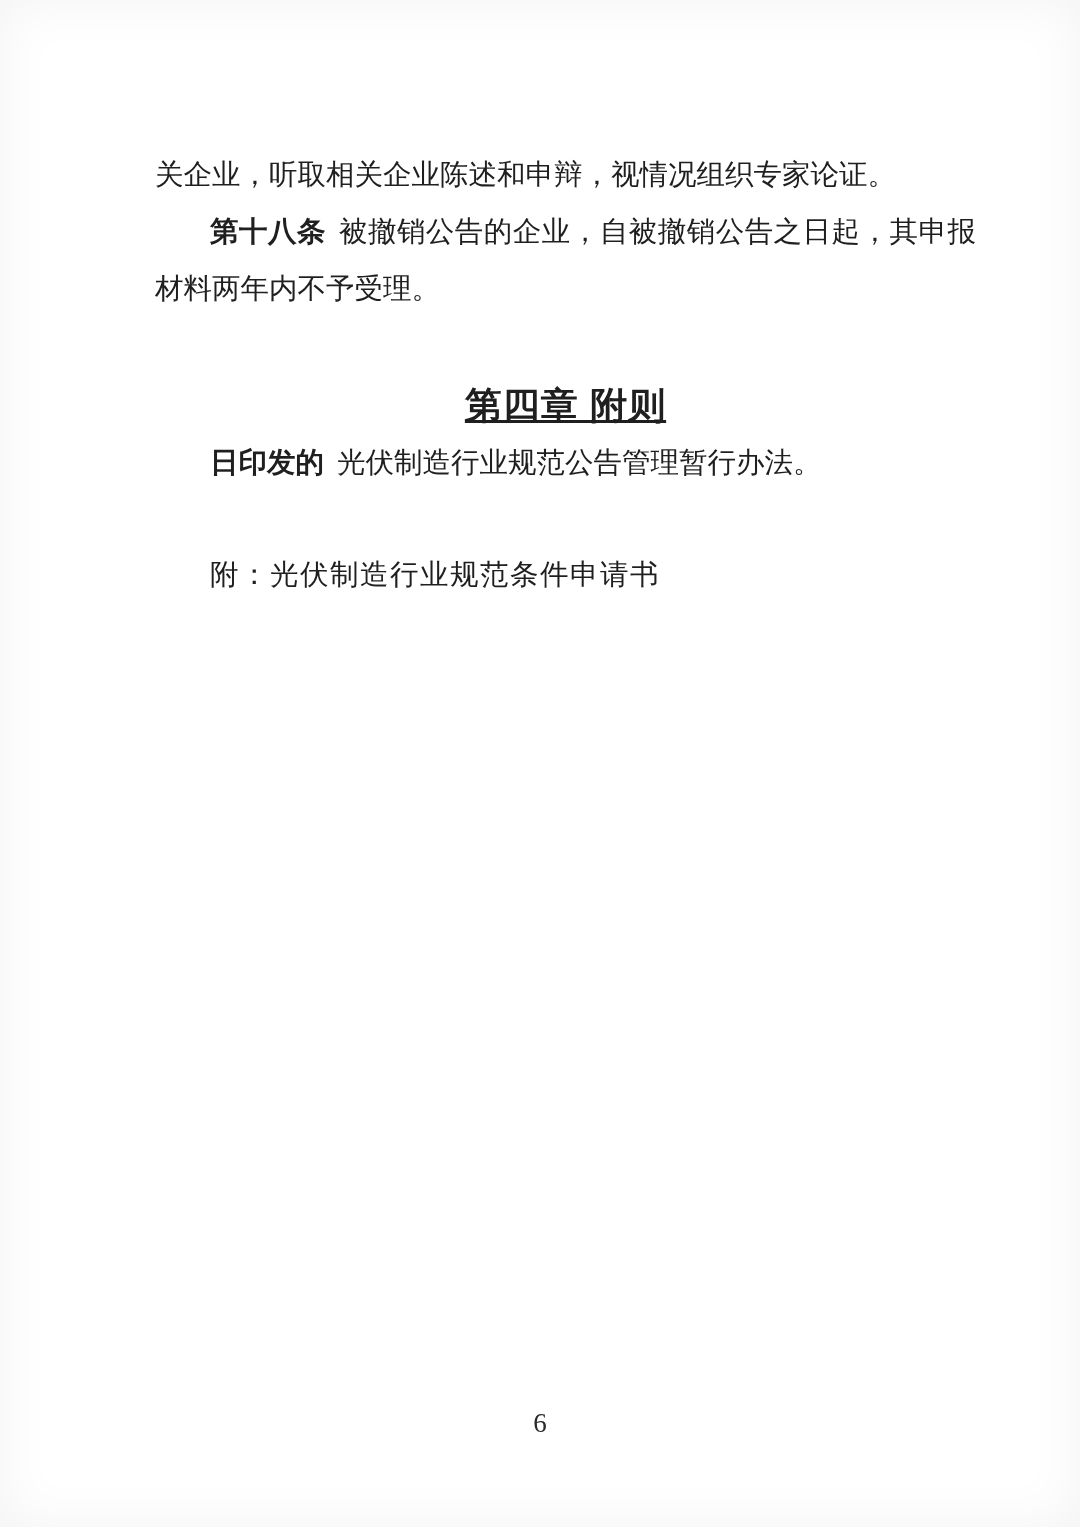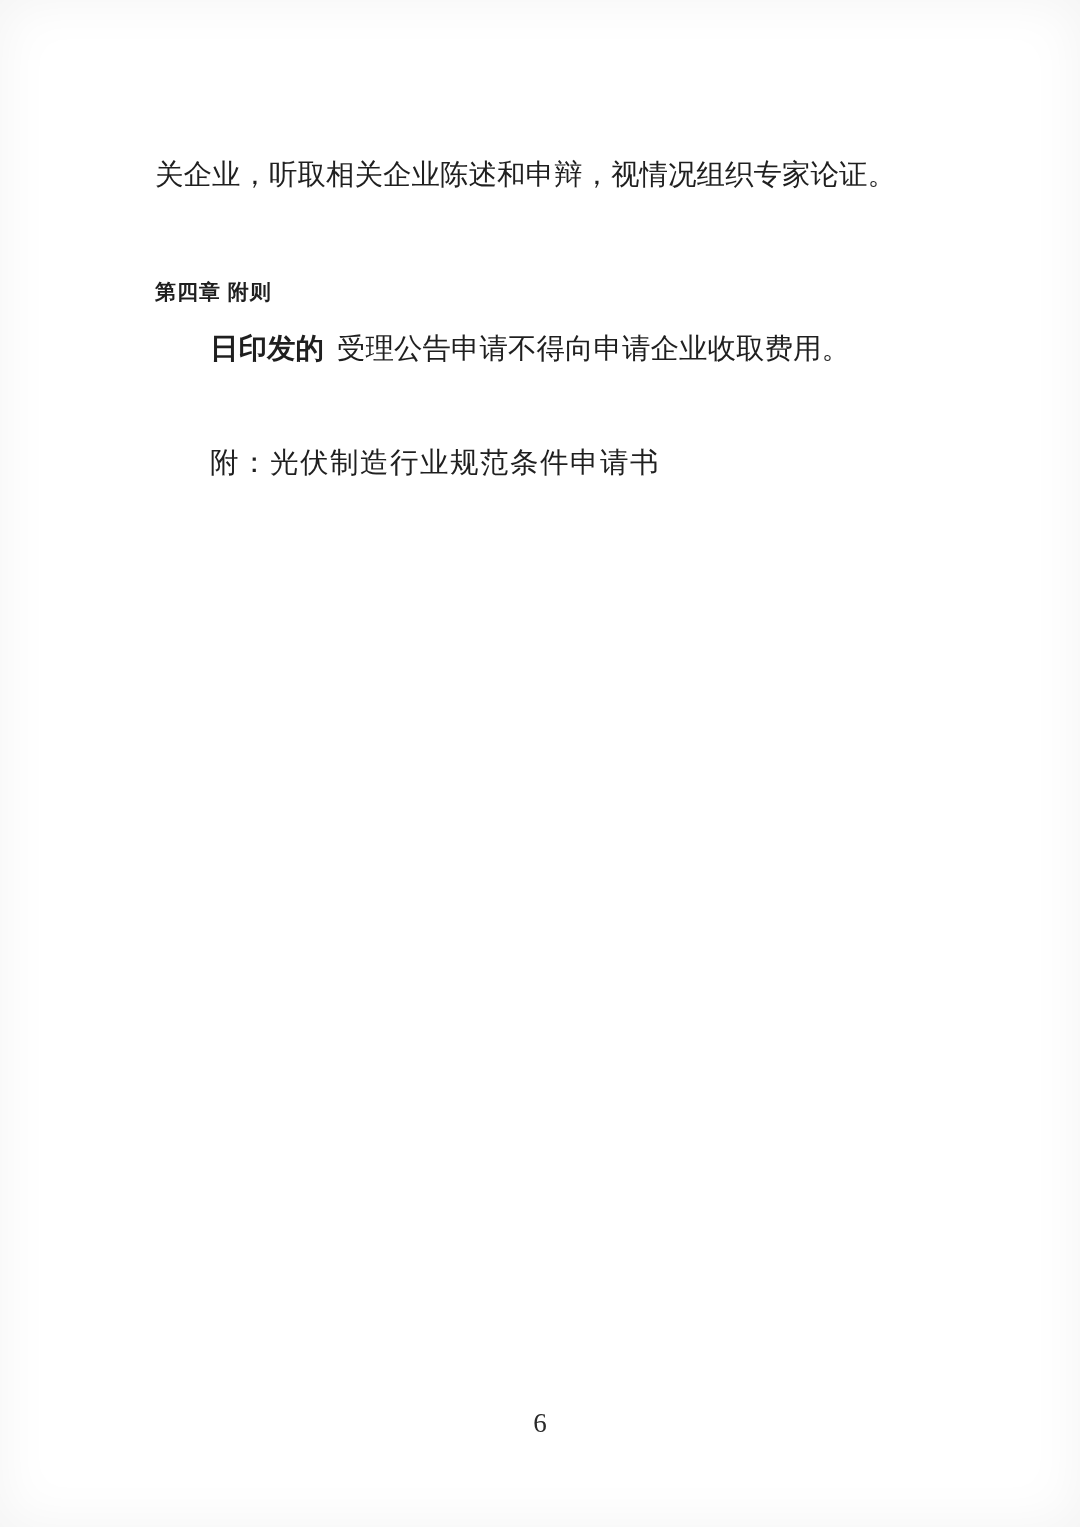--- a/index.html
+++ b/index.html
@@ -30,53 +30,57 @@
   .indent {
     text-indent: 55px;
   }
   .art-label {
     font-family: "Liberation Sans", "DejaVu Sans", sans-serif;
     font-weight: 700;
     margin-right: 13px;
   }
   .chapter {
     margin: 60px 0 0 0;
-    font-size: 21px;
+    font-size: 37px;
     line-height: 57px;
     font-family: "Liberation Sans", "DejaVu Sans", sans-serif;
     font-weight: 700;
+    text-align: center;
     letter-spacing: 1px;
+    text-decoration: underline;
   }
   .attachment {
     margin-top: 57px;
     letter-spacing: 1.5px;
+    font-family: Liberation Mono, monospace;
   }
   .page-number {
     position: absolute;
     top: 1406px;
     left: 0;
     width: 100%;
     text-align: center;
     font-size: 27px;
     line-height: 34px;
     color: #2a2a2a;
   }
 </style>
 </head>
 <body>
 
 <div class="page">
   <div class="content">
 
     <p class="para">关企业，听取相关企业陈述和申辩，视情况组织专家论证。</p>
 
+    <p class="para indent"><span class="art-label">第十八条</span><span>被撤销公告的企业，自被撤销公告之日起，其申报材料两年内不予受理。</span></p>
 
     <h2 class="chapter">第四章 附则</h2>
 
-    <p class="para indent"><span class="art-label">日印发的</span><span>受理公告申请不得向申请企业收取费用。</span></p>
+    <p class="para indent"><span class="art-label">日印发的</span><span>光伏制造行业规范公告管理暂行办法。</span></p>
 
 
     <p class="para indent attachment">附：光伏制造行业规范条件申请书</p>
 
   </div>
 
   <div class="page-number">6</div>
 </div>
 
 </body></html>

